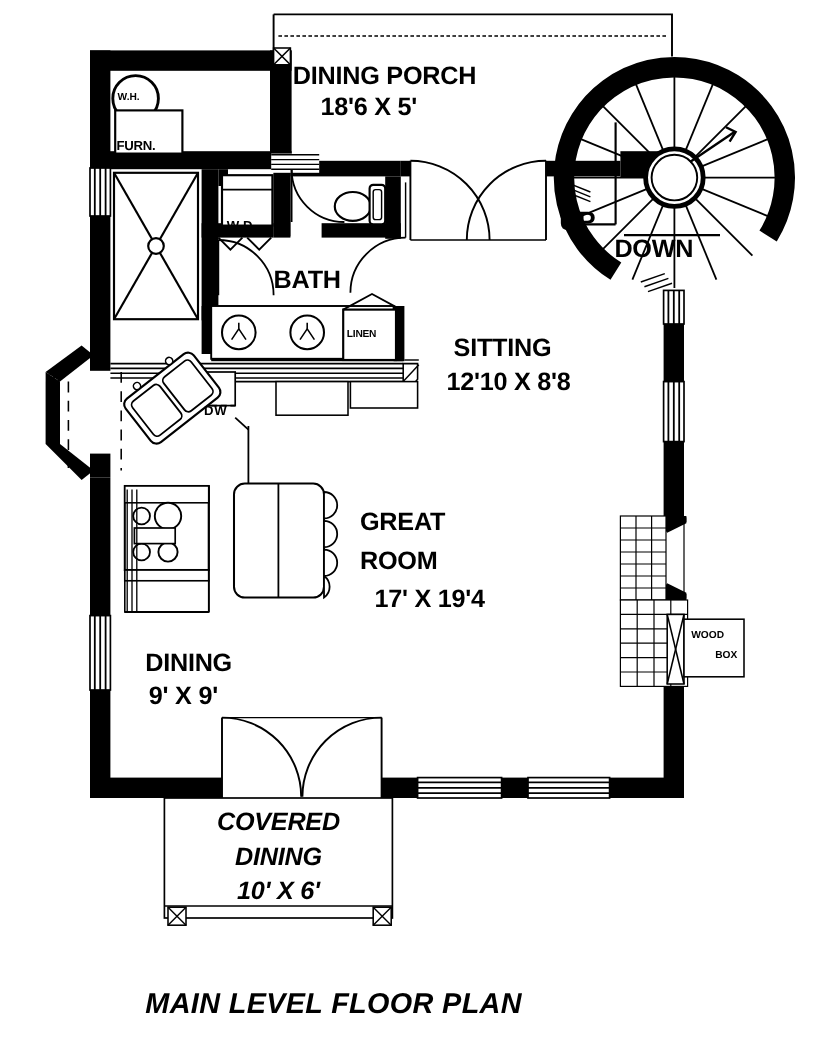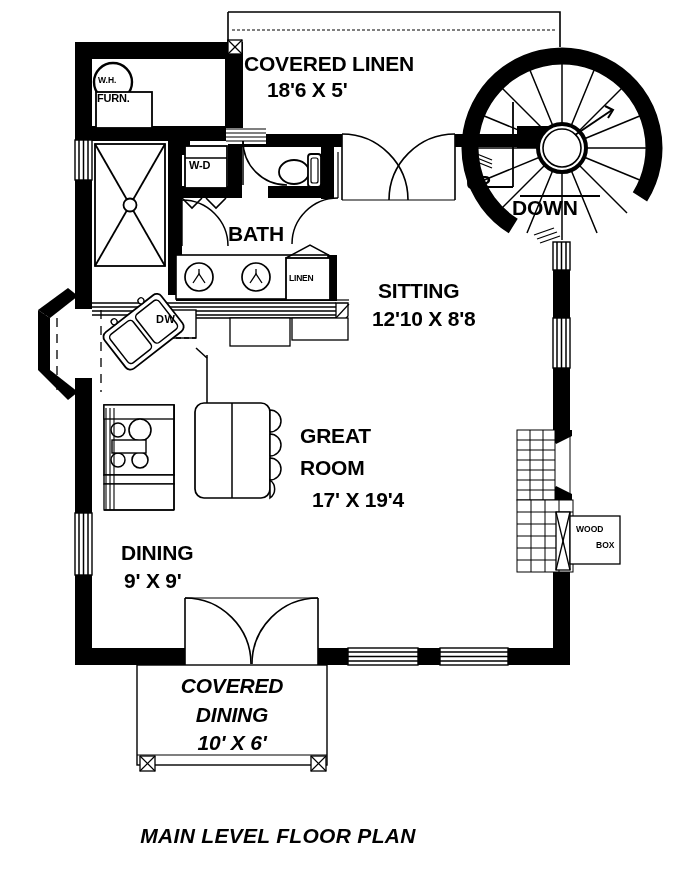--- a/index.html
+++ b/index.html
@@ -15,24 +15,24 @@
     position:absolute;
     font-family:"Liberation Sans", sans-serif;
     font-weight:700;
     color:#000;
     white-space:pre;
     line-height:1.12;
     letter-spacing:-0.2px;
   }
   .lbl.center{text-align:right;transform:translateX(-50%);font-style:italic;}
   .t-room{font-size:21px;}
-  .t-title{font-size:21px;letter-spacing:0.3px;}
-  .t-small{font-size:11px;}
+  .t-title{font-size:24px;letter-spacing:0.3px;}
+  .t-small{font-size:11px;margin-top:24px;}
   .t-tiny{font-size:8.5px;}
-  .t-mid{font-size:18px;}
+  .t-mid{font-size:22px;}
 </style>
 </head>
 <body>
 
 <svg id="plan" viewBox="0 0 700 885" xmlns="http://www.w3.org/2000/svg">
 
   <rect x="0" y="0" width="700" height="885" fill="#ffffff"></rect>
 
   <g fill="none" stroke="#000" stroke-width="1.6">
     <path d="M228,12 L560,12 L560,47"></path>
@@ -424,30 +424,30 @@
       <line x1="185" y1="598" x2="318" y2="598" stroke-width="1.2"></line>
     </g>
   </g>
 
   <g stroke="#000" stroke-width="1.2" fill="none">
     <line x1="337" y1="300" x2="349" y2="300"></line>
   </g>
 
 </svg>
 
-<div class="lbl t-room" style="left:244px;top:52px;">COVERED LINEN</div>
+<div class="lbl t-room" style="left:244px;top:52px;">DINING PORCH</div>
 <div class="lbl t-room" style="left:244px;top:78px;margin-left:23px;">18'6 X 5'</div>
 
 <div class="lbl t-tiny" style="left:98px;top:76px;letter-spacing:0;text-align:center;">W.H.</div>
 <div class="lbl t-small" style="left:97px;top:92px;">FURN.</div>
 <div class="lbl t-small" style="left:189px;top:159px;">W-D</div>
 
 <div class="lbl t-room" style="left:228px;top:222px;">BATH</div>
 <div class="lbl t-tiny" style="left:289px;top:274px;">LINEN</div>
-<div class="lbl t-small" style="left:156px;top:313px;letter-spacing:0.5px;">DW</div>
+<div class="lbl t-small" style="left:170px;top:313px;letter-spacing:0.5px;">DW</div>
 
 <div class="lbl t-mid" style="left:466px;top:173px;">UP</div>
 <div class="lbl t-room" style="left:512px;top:196px;">DOWN</div>
 
 <div class="lbl t-room" style="left:378px;top:279px;">SITTING</div>
 <div class="lbl t-room" style="left:372px;top:307px;">12'10 X 8'8</div>
 
 <div class="lbl t-room" style="left:300px;top:424px;">GREAT</div>
 <div class="lbl t-room" style="left:300px;top:456px;">ROOM</div>
 <div class="lbl t-room" style="left:312px;top:488px;">17' X 19'4</div>

